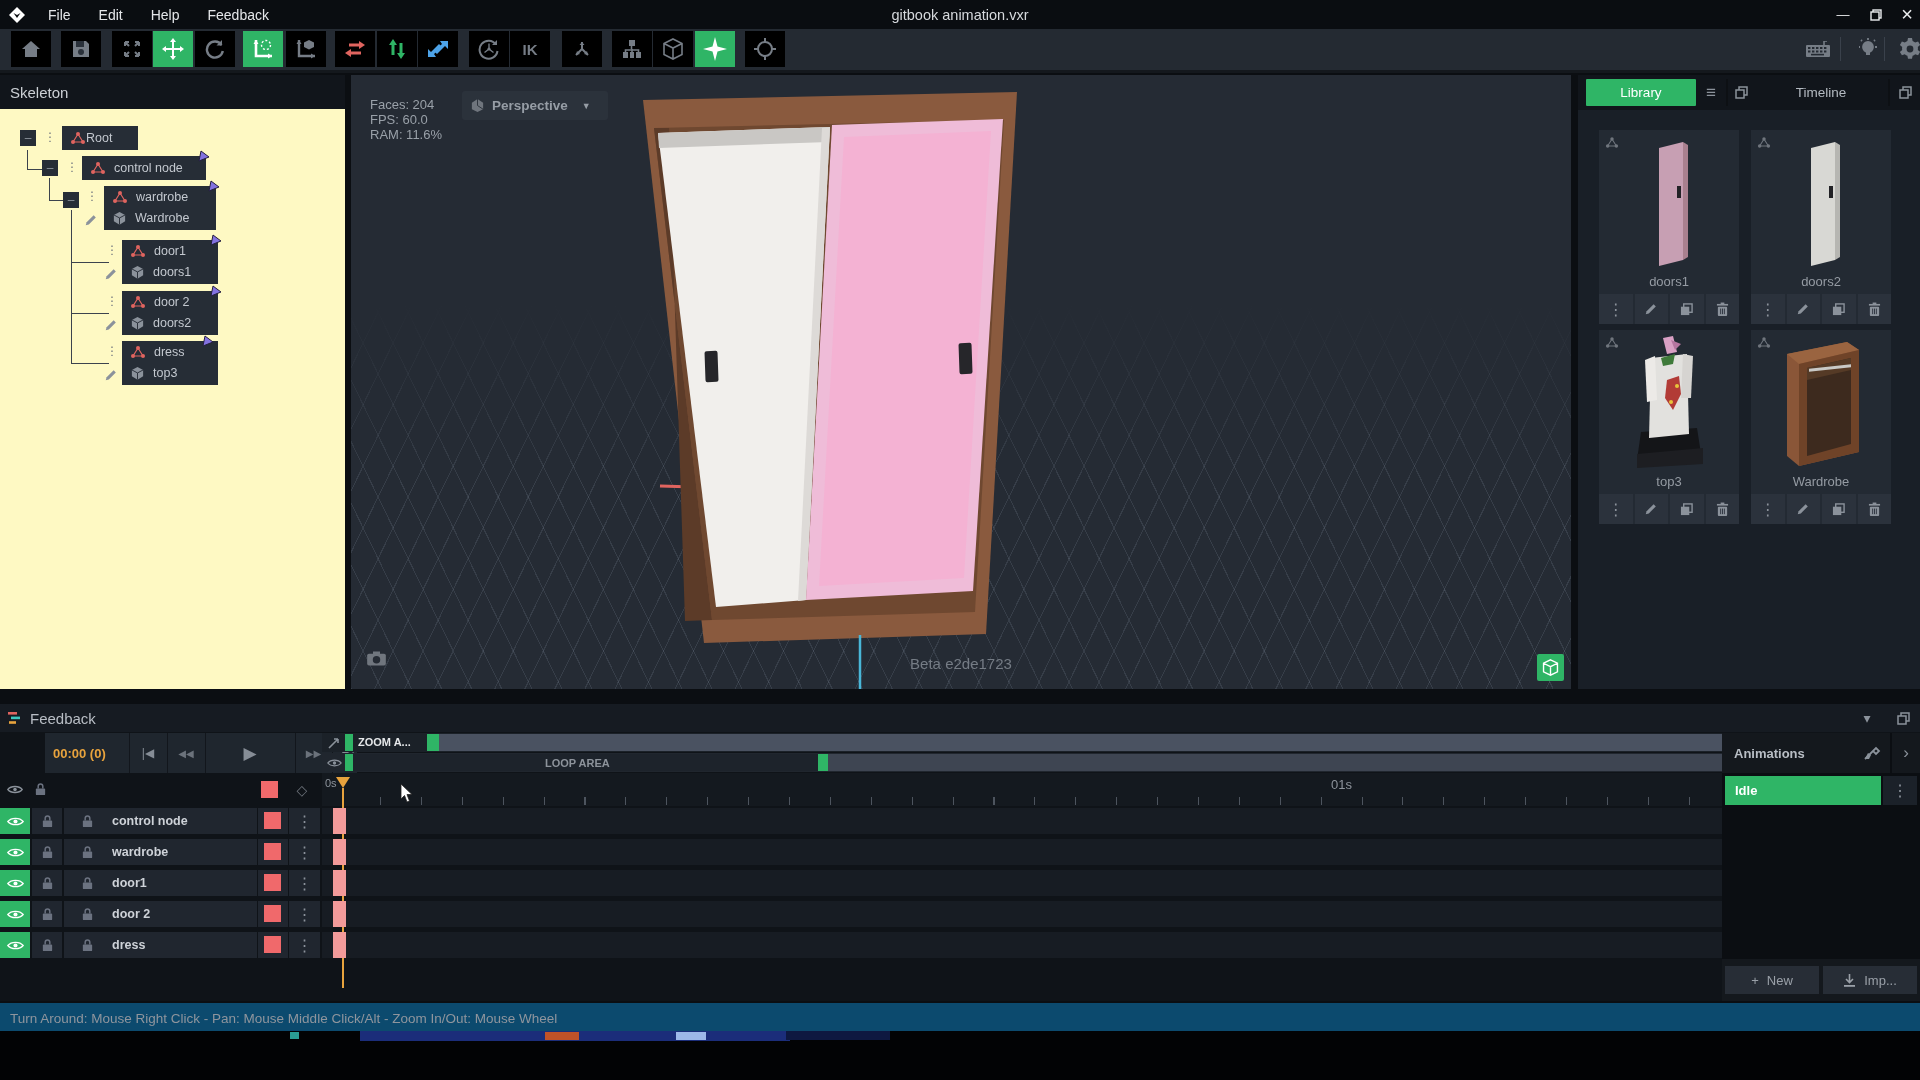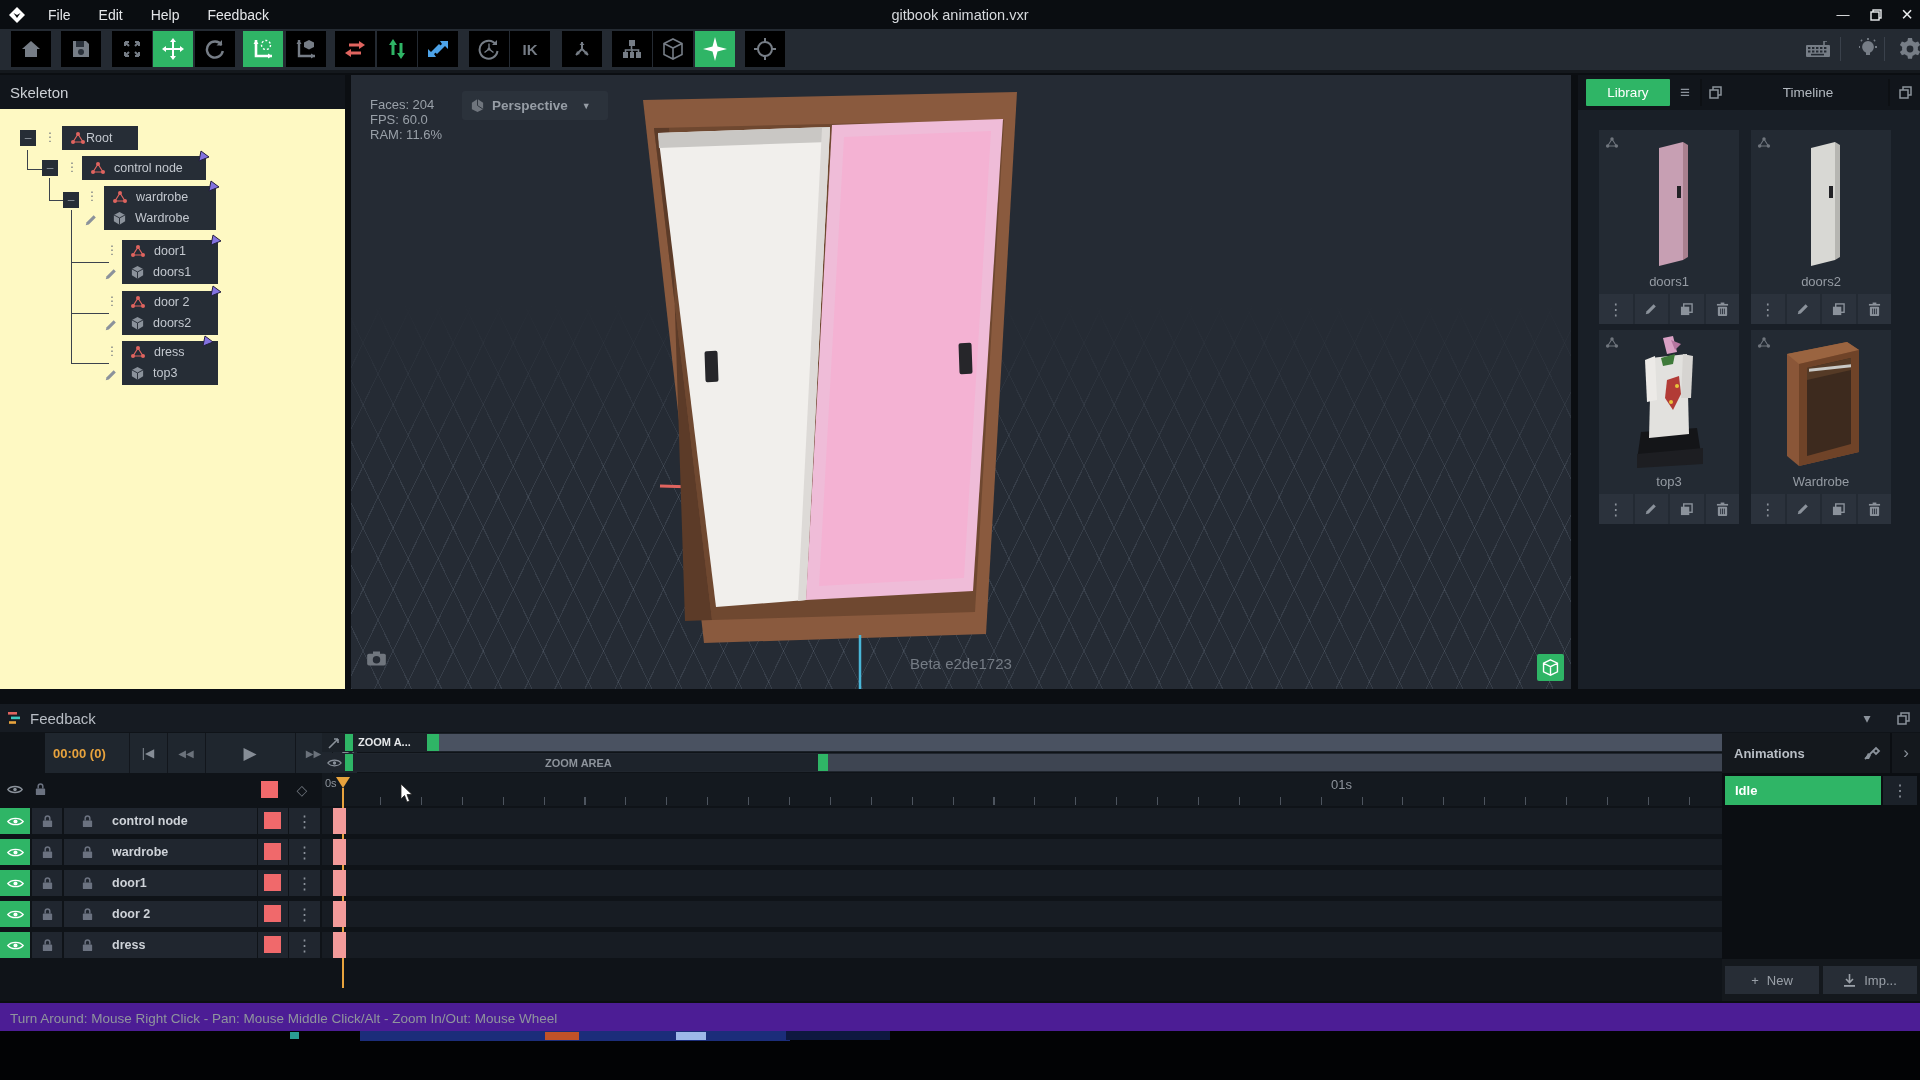--- a/index.html
+++ b/index.html
@@ -35,42 +35,42 @@
        repeating-linear-gradient(116deg, rgba(160,175,195,.14) 0 1px, transparent 1px 27px);}
   .vp-fade{position:absolute;left:0;top:230px;width:1220px;height:180px;
      background:linear-gradient(#252b34 0%, rgba(37,43,52,0) 100%);}
   .vp-stats{position:absolute;left:19px;top:22px;font-size:13px;color:#99a0a8;line-height:15px;}
   .persp{position:absolute;left:111px;top:16px;width:146px;height:29px;background:#2b323b;border-radius:3px;
      display:flex;align-items:center;color:#969da5;font-size:13.5px;font-weight:bold;}
   .beta{position:absolute;left:0;width:1220px;top:580px;text-align:center;font-size:15px;color:#757c85;}
   
   .lib{left:1578px;top:75px;width:342px;height:614px;background:#191f27;}
   .lib-tabs{position:absolute;left:0;top:0;width:342px;height:35px;background:#11151b;display:flex;align-items:center;}
-  .tab-green{margin-left:8px;width:84px;height:27px;background:#2fb566;color:#fff;font-size:13.5px;
+  .tab-green{margin-left:8px;width:110px;height:27px;background:#2fb566;color:#fff;font-size:13.5px;
      display:flex;align-items:center;justify-content:center;border-radius:1px;}
   .card{position:absolute;width:140px;height:194px;background:#232a33;}
   .card-label{position:absolute;left:0;top:144px;width:140px;text-align:center;font-size:13px;color:#959ba3;}
   .cfoot{position:absolute;left:0;top:164px;width:140px;height:30px;display:flex;gap:2px;}
   .cfoot .fcell{flex:1;background:#2b323c;display:flex;align-items:center;justify-content:center;color:#8b929b;}
   
   .tl{left:0;top:704px;width:1920px;height:297px;background:#0f1318;}
   .tl-titlebar{position:absolute;left:0;top:0;width:1920px;height:28px;background:#161b22;display:flex;align-items:center;}
   .transport{position:absolute;left:0;top:29px;width:312px;height:40px;background:#1f262e;margin-left:45px;}
   .tbtn{position:absolute;top:0;height:40px;display:flex;align-items:center;justify-content:center;color:#868d96;}
   .tsep{position:absolute;top:0;width:1px;height:40px;background:#12161c;}
   .zrow{position:absolute;top:29px;height:19px;background:#1b2128;}
   .greenh{position:absolute;top:1px;width:8px;height:17px;background:#2fb566;}
   .rowcell{position:absolute;height:26px;background:#20262f;}
   .track-name{font-size:12.5px;font-weight:bold;color:#ced2d8;}
   .swatch{position:absolute;width:17px;height:17px;background:#f0696b;top:4px;}
   .kf{position:absolute;width:13px;background:#f29a9a;}
   .anim-btn{position:absolute;top:0;height:28px;background:#272d36;color:#9aa0a8;font-size:13px;
      display:flex;align-items:center;justify-content:center;gap:8px;}
   
-  .status{left:0;top:1001px;width:1920px;height:30px;background:#4c1d95;border-top:2px solid #0b0e12;
+  .status{left:0;top:1001px;width:1920px;height:30px;background:#0c4a6e;border-top:2px solid #0b0e12;
      display:flex;align-items:center;}
   .status span{margin-left:10px;font-size:13.5px;color:#8f959d;}
   .bottom{left:0;top:1031px;width:1920px;height:49px;background:#020305;}
 </style>
 </head>
 <body>
 
 <div class="a menubar">
   <span class="ic" style="width:34px;">
     <svg width="16" height="16" viewBox="0 0 16 16">
@@ -662,21 +662,21 @@
 
   <div class="zrow" style="left:322px;top:49px;width:1400px;background:#20262e;">
     <span class="ic a" style="left:2px;top:2px;width:20px;height:15px;">
       <svg width="15" height="10" viewBox="0 0 20 12">
           <path d="M1 6 C5 1 15 1 19 6 C15 11 5 11 1 6 Z" fill="none" stroke="#8b929b" stroke-width="1.6"></path>
           <circle cx="10" cy="6" r="2.2" fill="#8b929b"></circle>
         </svg>
     </span>
     <div class="greenh" style="left:23px;"></div>
     <div class="a" style="left:31px;top:1px;width:465px;height:17px;background:#1d232b;"></div>
-    <span class="a" style="left:223px;top:4px;font-size:11px;font-weight:bold;color:#8d939b;">ZOOM AREA</span>
+    <span class="a" style="left:223px;top:4px;font-size:11px;font-weight:bold;color:#8d939b;">LOOP AREA</span>
     <div class="greenh" style="left:496px;width:10px;"></div>
     <div class="a" style="left:506px;top:1px;width:894px;height:17px;background:#3e4552;"></div>
   </div>
 
   <div class="a" style="left:322px;top:69px;width:1400px;height:33px;background:#14191f;">
     <div class="a" style="left:58px;bottom:1px;width:1320px;height:8px;background:repeating-linear-gradient(90deg,#4d545e 0 1px,transparent 1px 40.9px);"></div>
     <span class="a" style="left:3px;top:4px;font-size:11px;color:#8d939b;">0s</span>
     <span class="a" style="left:984px;top:4px;font-size:13px;color:#8d939b;margin-left:25px;">01s</span>
     <div class="a" style="left:14px;top:4px;width:0;height:0;border-left:7px solid transparent;border-right:7px solid transparent;border-top:11px solid #e8a33d;"></div>
   </div>

